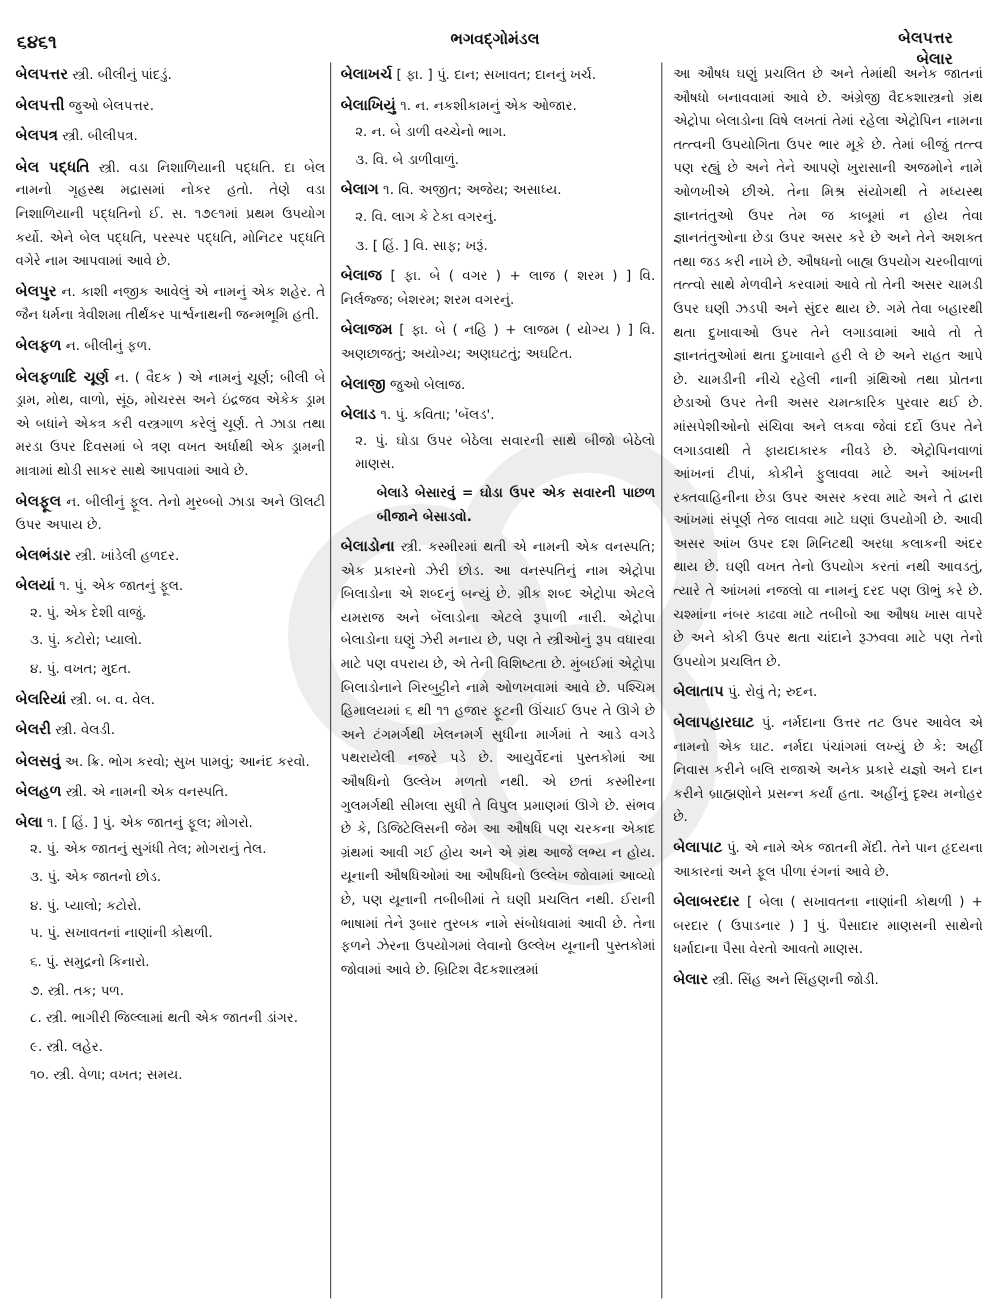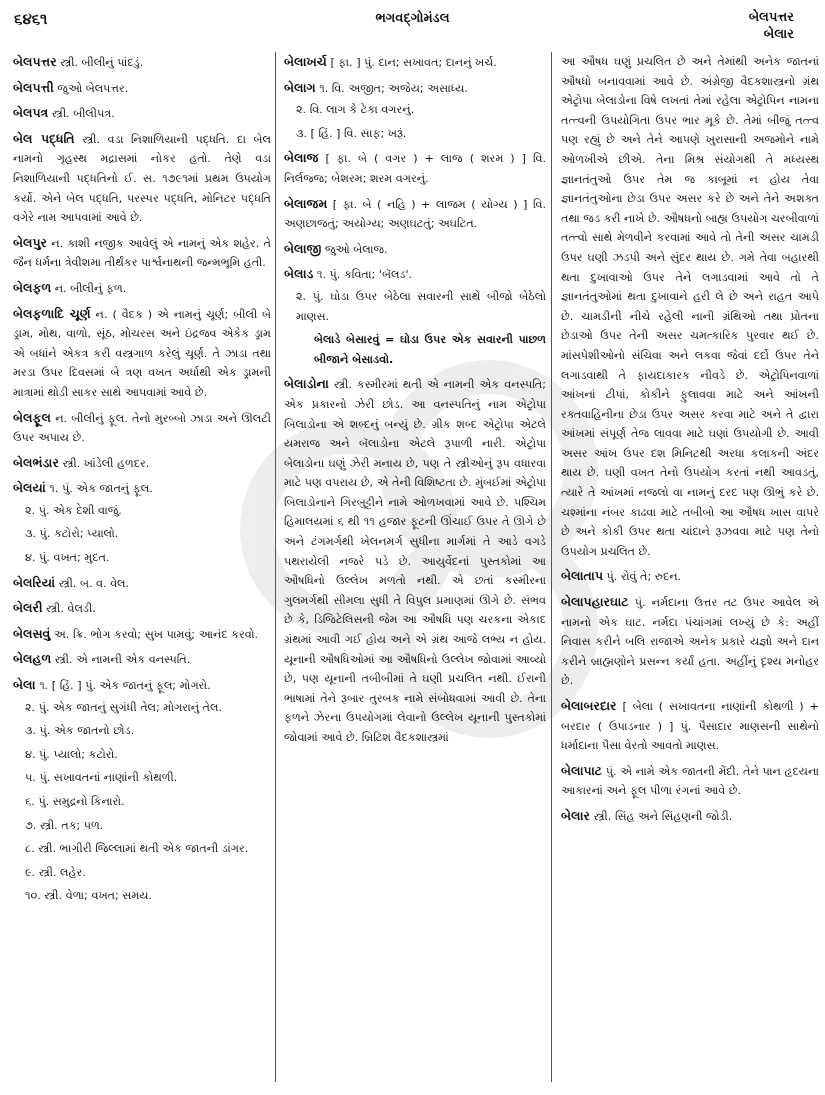--- a/index.html
+++ b/index.html
@@ -10,21 +10,21 @@
     position: relative;
   }
   .watermark {
     position: absolute; left: 240px; top: 360px; width: 360px; height: 360px;
     pointer-events: none; opacity: 0.09;
   }
   .watermark .ring {
     position: absolute; border: 34px solid #444; border-radius: 50%;
   }
   .header {
-    position: absolute; top: 0; left: 0; width: 806px; height: 50px;
+    position: absolute; top: 16px; left: 0; width: 806px; height: 50px;
   }
   .page-no { position: absolute; left: 14px; top: 10px; font-size: 15px; font-weight: bold; }
   .book-title { position: absolute; left: 0; width: 825px; top: 10px; text-align: center; font-size: 13px; font-weight: bold; }
   .guide { position: absolute; right: 12px; top: 8px; text-align: right; font-size: 13px; font-weight: bold; line-height: 17px; }
   .columns {
     position: absolute; top: 52px; left: 1px; width: 825px; height: 1040px;
   }
   .col {
     position: absolute; top: 0; height: 1040px; overflow: hidden;
     font-size: 11.2px; line-height: 19.6px;
@@ -91,35 +91,39 @@
       <div class="sense">૬. પું. સમુદ્રનો કિનારો.</div>
       <div class="sense">૭. સ્ત્રી. તક; પળ.</div>
       <div class="sense">૮. સ્ત્રી. ભાગીરી જિલ્લામાં થતી એક જાતની ડાંગર.</div>
       <div class="sense">૯. સ્ત્રી. લહેર.</div>
       <div class="sense">૧૦. સ્ત્રી. વેળા; વખત; સમય.</div>
     </div>
   </div>
 
   <div class="col col2">
     <div class="entry"><span class="head">બેલાખર્ચ</span> <span>[ ફા. ] પું. દાન; સખાવત; દાનનું ખર્ચ.</span></div>
+    <div class="entry"><span class="head">બેલાખિયું</span> <span>૧. ન. નકશીકામનું એક ઓજાર.</span>
+      <div class="sense">૨. ન. બે ડાળી વચ્ચેનો ભાગ.</div>
+      <div class="sense">૩. વિ. બે ડાળીવાળું.</div>
+    </div>
     <div class="entry"><span class="head">બેલાગ</span> <span>૧. વિ. અજીત; અજેય; અસાધ્ય.</span>
       <div class="sense">૨. વિ. લાગ કે ટેકા વગરનું.</div>
       <div class="sense">૩. [ હિં. ] વિ. સાફ; ખરૂં.</div>
     </div>
     <div class="entry"><span class="head">બેલાજ</span> <span>[ ફા. બે ( વગર ) + લાજ ( શરમ ) ] વિ. નિર્લજ્જ; બેશરમ; શરમ વગરનું.</span></div>
     <div class="entry"><span class="head">બેલાજમ</span> <span>[ ફા. બે ( નહિ ) + લાજમ ( યોગ્ય ) ] વિ. અણછાજતું; અયોગ્ય; અણઘટતું; અઘટિત.</span></div>
     <div class="entry"><span class="head">બેલાજી</span> <span>જુઓ બેલાજ.</span></div>
     <div class="entry"><span class="head">બેલાડ</span> <span>૧. પું. કવિતા; 'બૅલડ'.</span>
       <div class="sense">૨. પું. ઘોડા ઉપર બેઠેલા સવારની સાથે બીજો બેઠેલો માણસ.</div>
       <div class="example">બેલાડે બેસારવું = ઘોડા ઉપર એક સવારની પાછળ બીજાને બેસાડવો.</div>
     </div>
     <div class="entry"><span class="head">બેલાડોના</span> <span>સ્ત્રી. કસ્મીરમાં થતી એ નામની એક વનસ્પતિ; એક પ્રકારનો ઝેરી છોડ. આ વનસ્પતિનું નામ એટ્રોપા બિલાડોના એ શબ્દનું બન્યું છે. ગ્રીક શબ્દ એટ્રોપા એટલે યમરાજ અને બૅલાડોના એટલે રૂપાળી નારી. એટ્રોપા બેલાડોના ઘણું ઝેરી મનાય છે, પણ તે સ્ત્રીઓનું રૂપ વધારવા માટે પણ વપરાય છે, એ તેની વિશિષ્ટતા છે. મુંબઈમાં એટ્રોપા બિલાડોનાને ગિરબુટ્ટીને નામે ઓળખવામાં આવે છે. પશ્ચિમ હિમાલયમાં ૬ થી ૧૧ હજાર ફૂટની ઊંચાઈ ઉપર તે ઊગે છે અને ટંગમર્ગથી ખેલનમર્ગ સુધીના માર્ગમાં તે આડે વગડે પથરાયેલી નજરે પડે છે. આયુર્વેદનાં પુસ્તકોમાં આ ઔષધિનો ઉલ્લેખ મળતો નથી. એ છતાં કસ્મીરના ગુલમર્ગથી સીમલા સુધી તે વિપુલ પ્રમાણમાં ઊગે છે. સંભવ છે કે, ડિજિટેલિસની જેમ આ ઔષધિ પણ ચરકના એકાદ ગ્રંથમાં આવી ગઈ હોય અને એ ગ્રંથ આજે લભ્ય ન હોય. યૂનાની ઔષધિઓમાં આ ઔષધિનો ઉલ્લેખ જોવામાં આવ્યો છે, પણ યૂનાની તબીબીમાં તે ઘણી પ્રચલિત નથી. ઈરાની ભાષામાં તેને રૂબાર તુરબક નામે સંબોધવામાં આવી છે. તેના ફળને ઝેરના ઉપયોગમાં લેવાનો ઉલ્લેખ યૂનાની પુસ્તકોમાં જોવામાં આવે છે. બ્રિટિશ વૈદકશાસ્ત્રમાં</span></div>
   </div>
 
   <div class="col col3">
     <div class="cont">આ ઔષધ ઘણું પ્રચલિત છે અને તેમાંથી અનેક જાતનાં ઔષધો બનાવવામાં આવે છે. અંગ્રેજી વૈદકશાસ્ત્રનો ગ્રંથ એટ્રોપા બેલાડોના વિષે લખતાં તેમાં રહેલા એટ્રોપિન નામના તત્ત્વની ઉપયોગિતા ઉપર ભાર મૂકે છે. તેમાં બીજું તત્ત્વ પણ રહ્યું છે અને તેને આપણે ખુરાસાની અજમોને નામે ઓળખીએ છીએ. તેના મિશ્ર સંયોગથી તે મધ્યસ્થ જ્ઞાનતંતુઓ ઉપર તેમ જ કાબૂમાં ન હોય તેવા જ્ઞાનતંતુઓના છેડા ઉપર અસર કરે છે અને તેને અશક્ત તથા જડ કરી નાખે છે. ઔષધનો બાહ્ય ઉપયોગ ચરબીવાળાં તત્ત્વો સાથે મેળવીને કરવામાં આવે તો તેની અસર ચામડી ઉપર ઘણી ઝડપી અને સુંદર થાય છે. ગમે તેવા બહારથી થતા દુખાવાઓ ઉપર તેને લગાડવામાં આવે તો તે જ્ઞાનતંતુઓમાં થતા દુખાવાને હરી લે છે અને રાહત આપે છે. ચામડીની નીચે રહેલી નાની ગ્રંથિઓ તથા પ્રોતના છેડાઓ ઉપર તેની અસર ચમત્કારિક પુરવાર થઈ છે. માંસપેશીઓનો સંચિવા અને લકવા જેવાં દર્દો ઉપર તેને લગાડવાથી તે ફાયદાકારક નીવડે છે. એટ્રોપિનવાળાં આંખનાં ટીપાં, કોકીને ફુલાવવા માટે અને આંખની રક્તવાહિનીના છેડા ઉપર અસર કરવા માટે અને તે દ્વારા આંખમાં સંપૂર્ણ તેજ લાવવા માટે ઘણાં ઉપયોગી છે. આવી અસર આંખ ઉપર દશ મિનિટથી અરધા કલાકની અંદર થાય છે. ઘણી વખત તેનો ઉપયોગ કરતાં નથી આવડતું, ત્યારે તે આંખમાં નજલો વા નામનું દરદ પણ ઊભું કરે છે. ચશ્માંના નંબર કાઢવા માટે તબીબો આ ઔષધ ખાસ વાપરે છે અને કોકી ઉપર થતા ચાંદાને રૂઝવવા માટે પણ તેનો ઉપયોગ પ્રચલિત છે.</div>
     <div class="entry"><span class="head">બેલાતાપ</span> <span>પું. રોવું તે; રુદન.</span></div>
     <div class="entry"><span class="head">બેલાપહારઘાટ</span> <span>પું. નર્મદાના ઉત્તર તટ ઉપર આવેલ એ નામનો એક ઘાટ. નર્મદા પંચાંગમાં લખ્યું છે કે: અહીં નિવાસ કરીને બલિ રાજાએ અનેક પ્રકારે યજ્ઞો અને દાન કરીને બ્રાહ્મણોને પ્રસન્ન કર્યાં હતા. અહીંનું દૃશ્ય મનોહર છે.</span></div>
+    <div class="entry"><span class="head">બેલાપાટ</span> <span>પું. એ નામે એક જાતની મેંદી. તેને પાન હૃદયના આકારનાં અને ફૂલ પીળા રંગનાં આવે છે.</span></div>
     <div class="entry"><span class="head">બેલાબરદાર</span> <span>[ બેલા ( સખાવતના નાણાંની કોથળી ) + બરદાર ( ઉપાડનાર ) ] પું. પૈસાદાર માણસની સાથેનો ધર્માદાના પૈસા વેરતો આવતો માણસ.</span></div>
-    <div class="entry"><span class="head">બેલાપાટ</span> <span>પું. એ નામે એક જાતની મેંદી. તેને પાન હૃદયના આકારનાં અને ફૂલ પીળા રંગનાં આવે છે.</span></div>
     <div class="entry"><span class="head">બેલાર</span> <span>સ્ત્રી. સિંહ અને સિંહણની જોડી.</span></div>
   </div>
 </div>
 
 </body></html>

